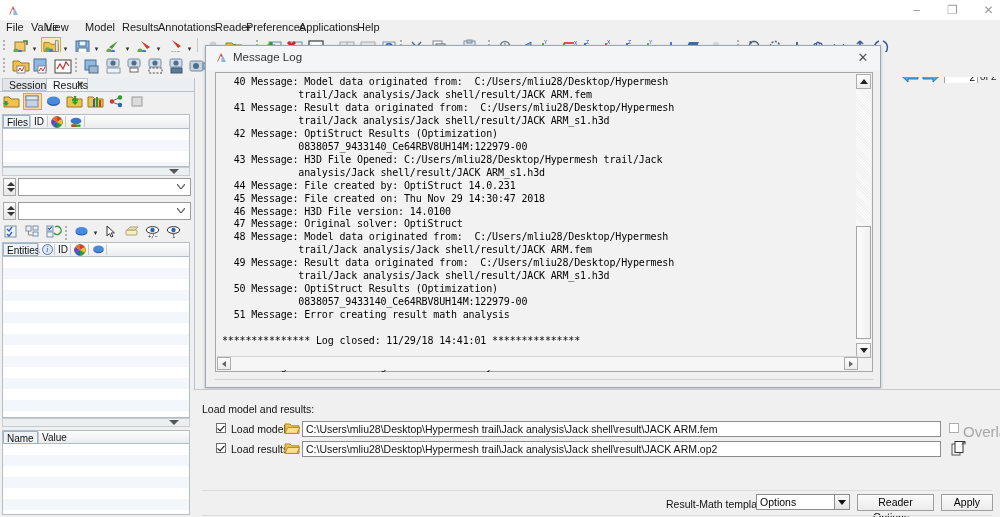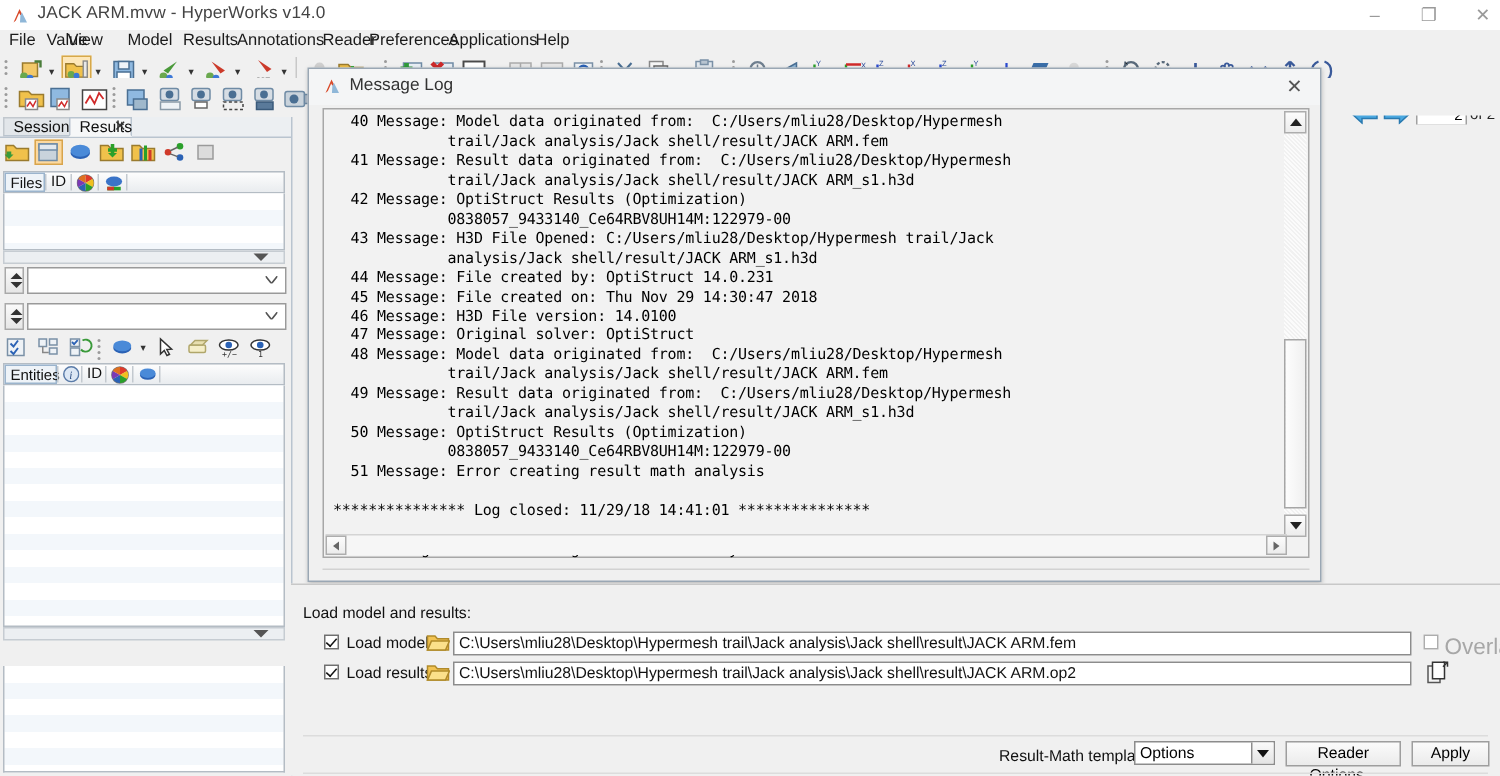--- a/index.html
+++ b/index.html
@@ -140,21 +140,20 @@
 
 <div class="app">
 
   <div class="titlebar">
     <span class="tb-icon">
       <svg width="13" height="13" viewBox="0 0 13 13">
         <path d="M2 11 L6 2 L8 6 L6.5 6 L5.8 4.6 L3.6 9.6 Z" fill="#d94a2a"></path>
         <path d="M6.3 11 L11 11 L7.6 4.2 L6.6 6.4 Z" fill="#8fb7d8"></path>
       </svg>
     </span>
-    <span class="tb-title">JACK ARM.mvw - HyperWorks v14.0</span>
     <span class="wbtn min">–</span>
     <span class="wbtn max">❐</span>
     <span class="wbtn close">✕</span>
   </div>
 
   <div class="menubar">
     <span class="menu-item" style="left:6px">File</span>
     <span class="menu-item" style="left:31px">Value</span>
     <span class="menu-item" style="left:45px">View</span>
     <span class="menu-item" style="left:85px">Model</span>
@@ -696,20 +695,25 @@
       <span class="hdiv" style="left:51px"></span>
       <span class="hdiv" style="left:67px"></span>
       <span class="hdiv" style="left:85px"></span>
       <span class="hdiv" style="left:103px"></span>
     </div>
     <div class="listbody" style="top:179px;height:161px"></div>
     <div class="collapser" style="top:340px">
         <span class="tri"></span>
       </div>
 
+    <div class="nvhdr" style="top:352px">
+      <span class="hcell act" style="left:0;width:35px">Name</span>
+      <span class="hcell" style="left:36px;width:40px">Value</span>
+      <span class="hdiv" style="left:35px"></span>
+    </div>
     <div class="listbody" style="top:366px;height:71px"></div>
   </div>
 
   <div class="vpouter">
     
   </div>
 
   <div class="dialog">
     <div class="dlg-title">
       <span class="dlg-ico">

